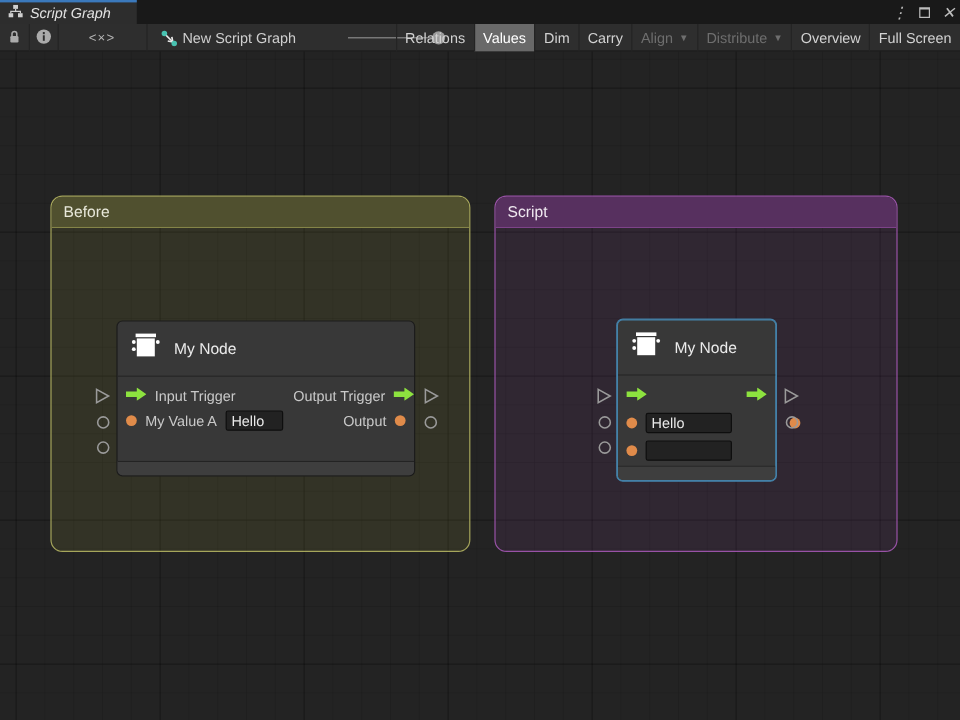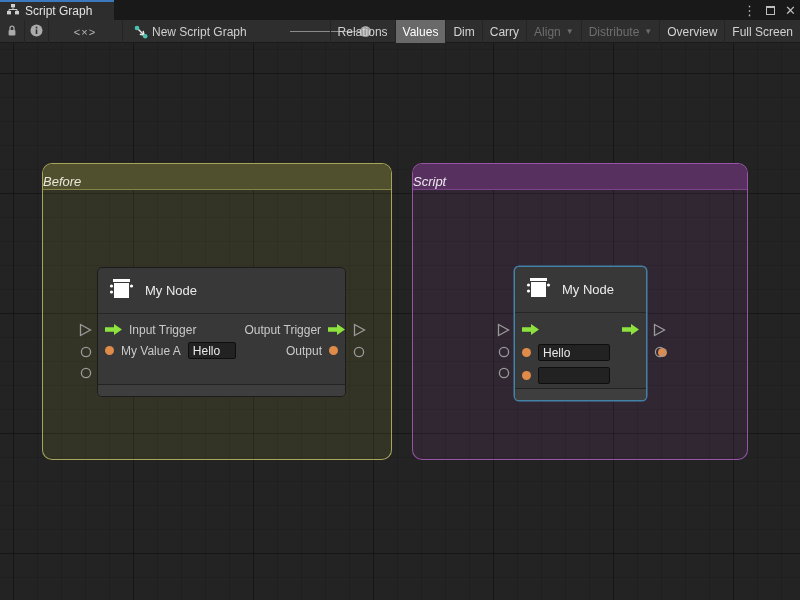--- a/index.html
+++ b/index.html
@@ -1,21 +1,21 @@
 <!DOCTYPE html>
 <html><head>
 <meta charset="utf-8">
 <style>
   * { margin:0; padding:0; box-sizing:border-box; }
   html,body { width:800px; height:600px; overflow:hidden; background:#191919;
               font-family:"Liberation Sans", sans-serif; }
   .window { position:relative; width:800px; height:600px; overflow:hidden; }
 
   
-  .tabbar { position:absolute; top:0; left:0; width:800px; height:20px; background:#191919; }
+  .tabbar { position:absolute; top:0; left:0; width:800px; height:20px; background:#191919;font-style:italic; }
   .tab { position:absolute; left:0; top:0; height:20px; width:114px; background:#2d2d2d;
          border-top:2px solid #3b79bc; display:flex; align-items:center; gap:6px;
          padding-left:7px; font-size:12px; color:#e2e2e2; }
   .win-controls { position:absolute; right:4px; top:0; height:20px; display:flex;
                   align-items:center; gap:10px; color:#bdbdbd; font-size:13px; }
   .maximize-box { display:inline-block; width:9px; height:9px; border:1px solid #bdbdbd;
                   border-top-width:2px; }
 
   
   .toolbar { position:absolute; top:20px; left:0; width:800px; height:23px; background:#2e2e2e;
@@ -41,22 +41,22 @@
     background-image:
       linear-gradient(to right, rgba(0,0,0,0.30) 1px, transparent 1px),
       linear-gradient(to bottom, rgba(0,0,0,0.30) 1px, transparent 1px),
       linear-gradient(to right, rgba(0,0,0,0.10) 1px, transparent 1px),
       linear-gradient(to bottom, rgba(0,0,0,0.10) 1px, transparent 1px);
     background-size:120px 120px, 120px 120px, 24px 24px, 24px 24px;
     background-position:13px 30px, 13px 30px, 13px 30px, 13px 30px; }
 
   
   .group { position:absolute; border-radius:10px; }
-  .group-header { height:26px; display:flex; align-items:flex-end; 
-                  font-size:13px; border-radius:9px 9px 0 0;font-style:italic; }
+  .group-header { height:26px; display:flex; align-items:center; padding-left:10px;
+                  font-size:13px; border-radius:9px 9px 0 0; }
   .group-before { left:42px; top:120px; width:350px; height:297px;
                   border:1px solid rgba(195,195,105,0.8); background:rgba(150,150,58,0.14); }
   .group-before .group-header { background:#50502f; color:#e8e8da;
                   border-bottom:1px solid rgba(195,195,105,0.45); }
   .group-after { left:412px; top:120px; width:336px; height:297px;
                  border:1px solid rgba(172,90,188,0.85); background:rgba(165,80,185,0.10); }
   .group-after .group-header { background:#57305f; color:#efe8f0;
                  border-bottom:1px solid rgba(172,90,188,0.45); }
 
   

